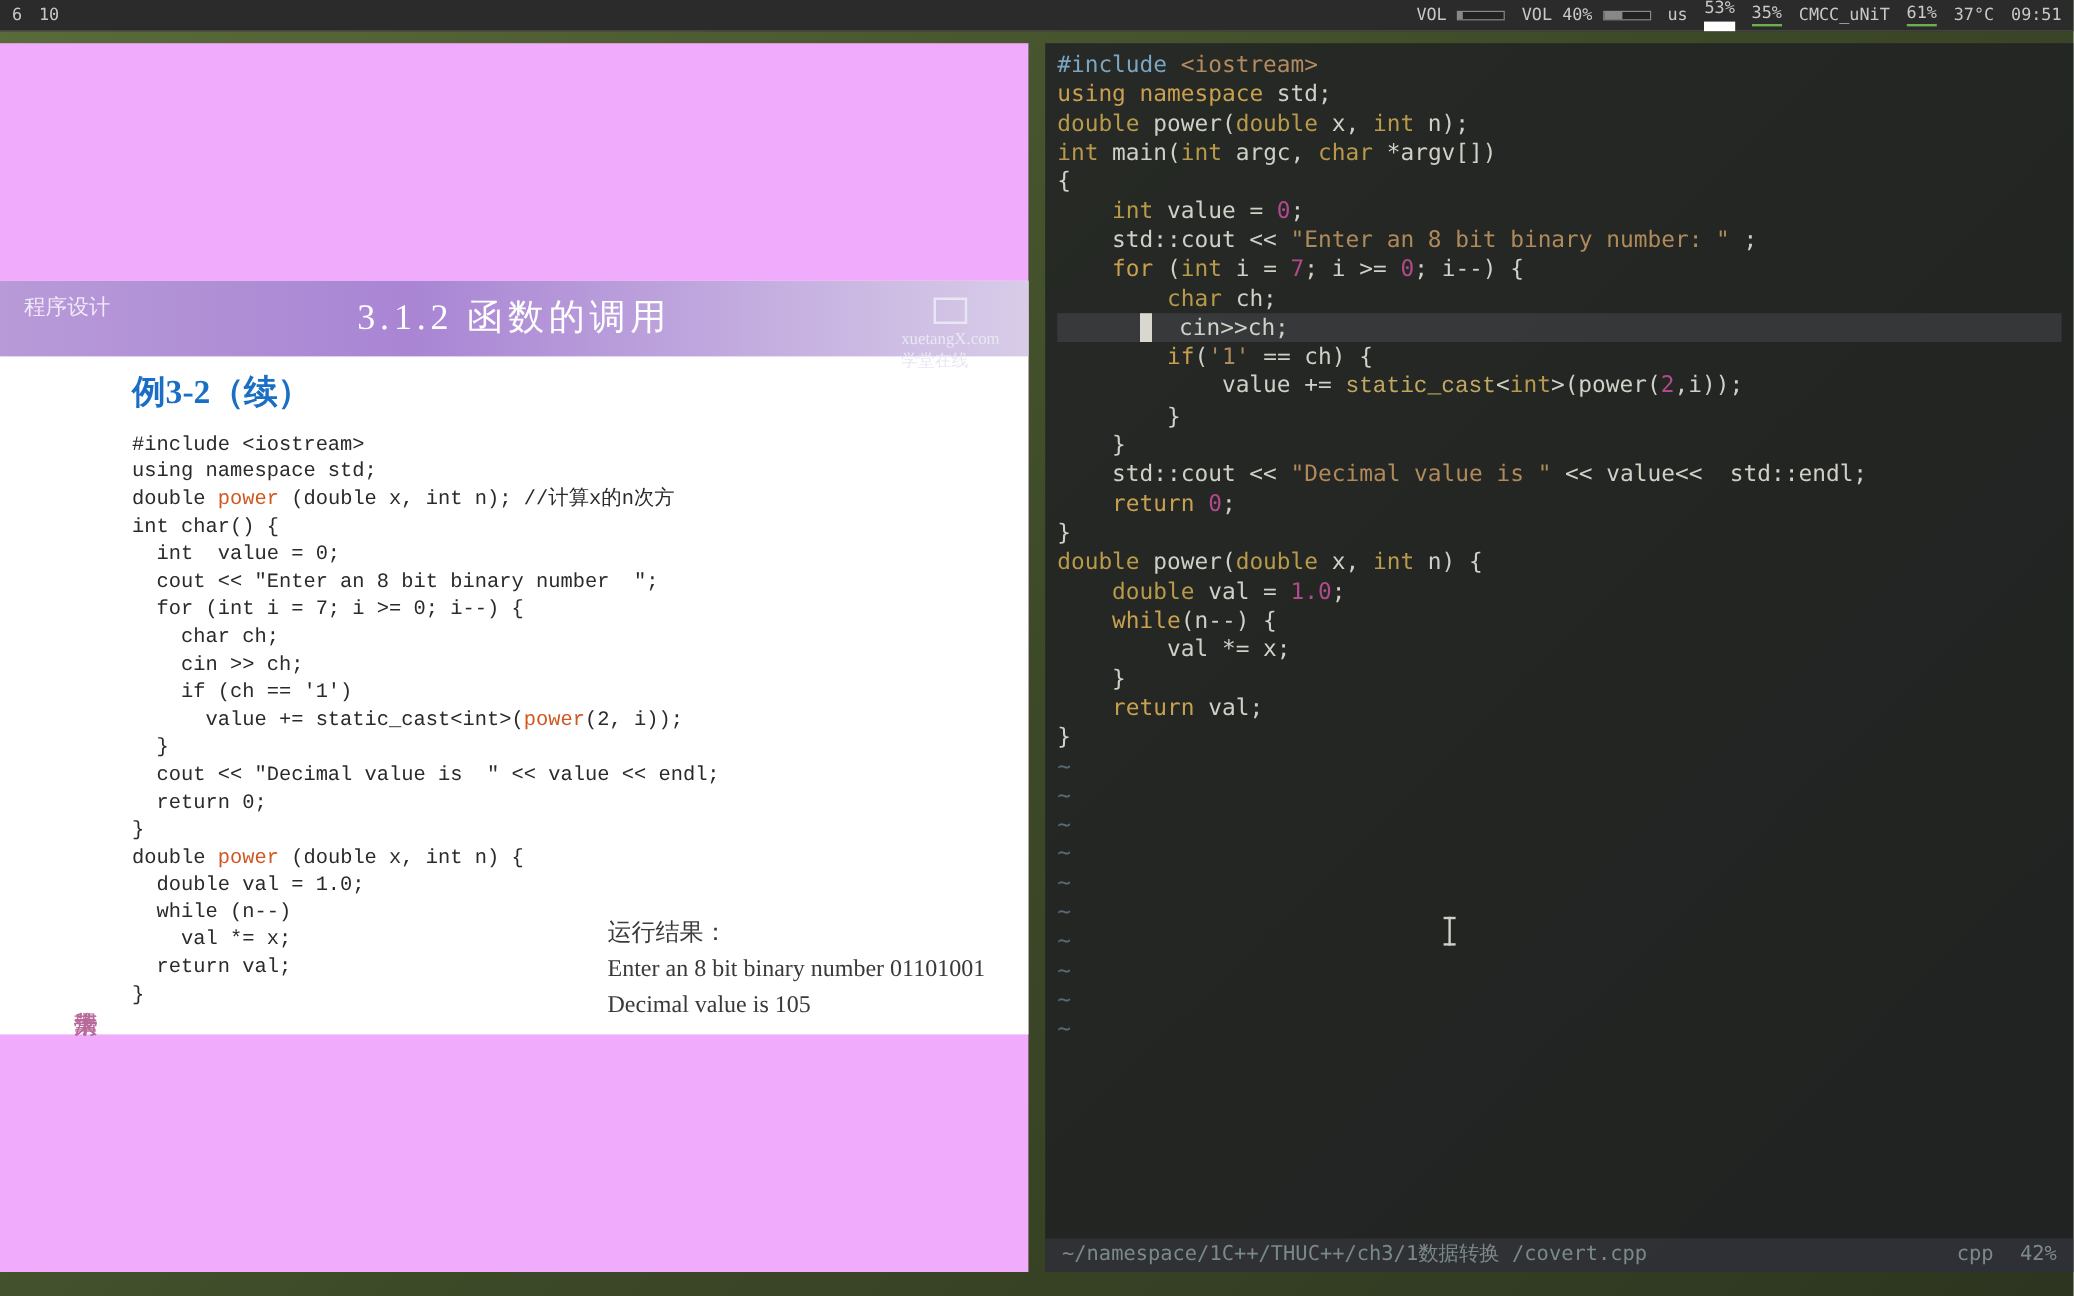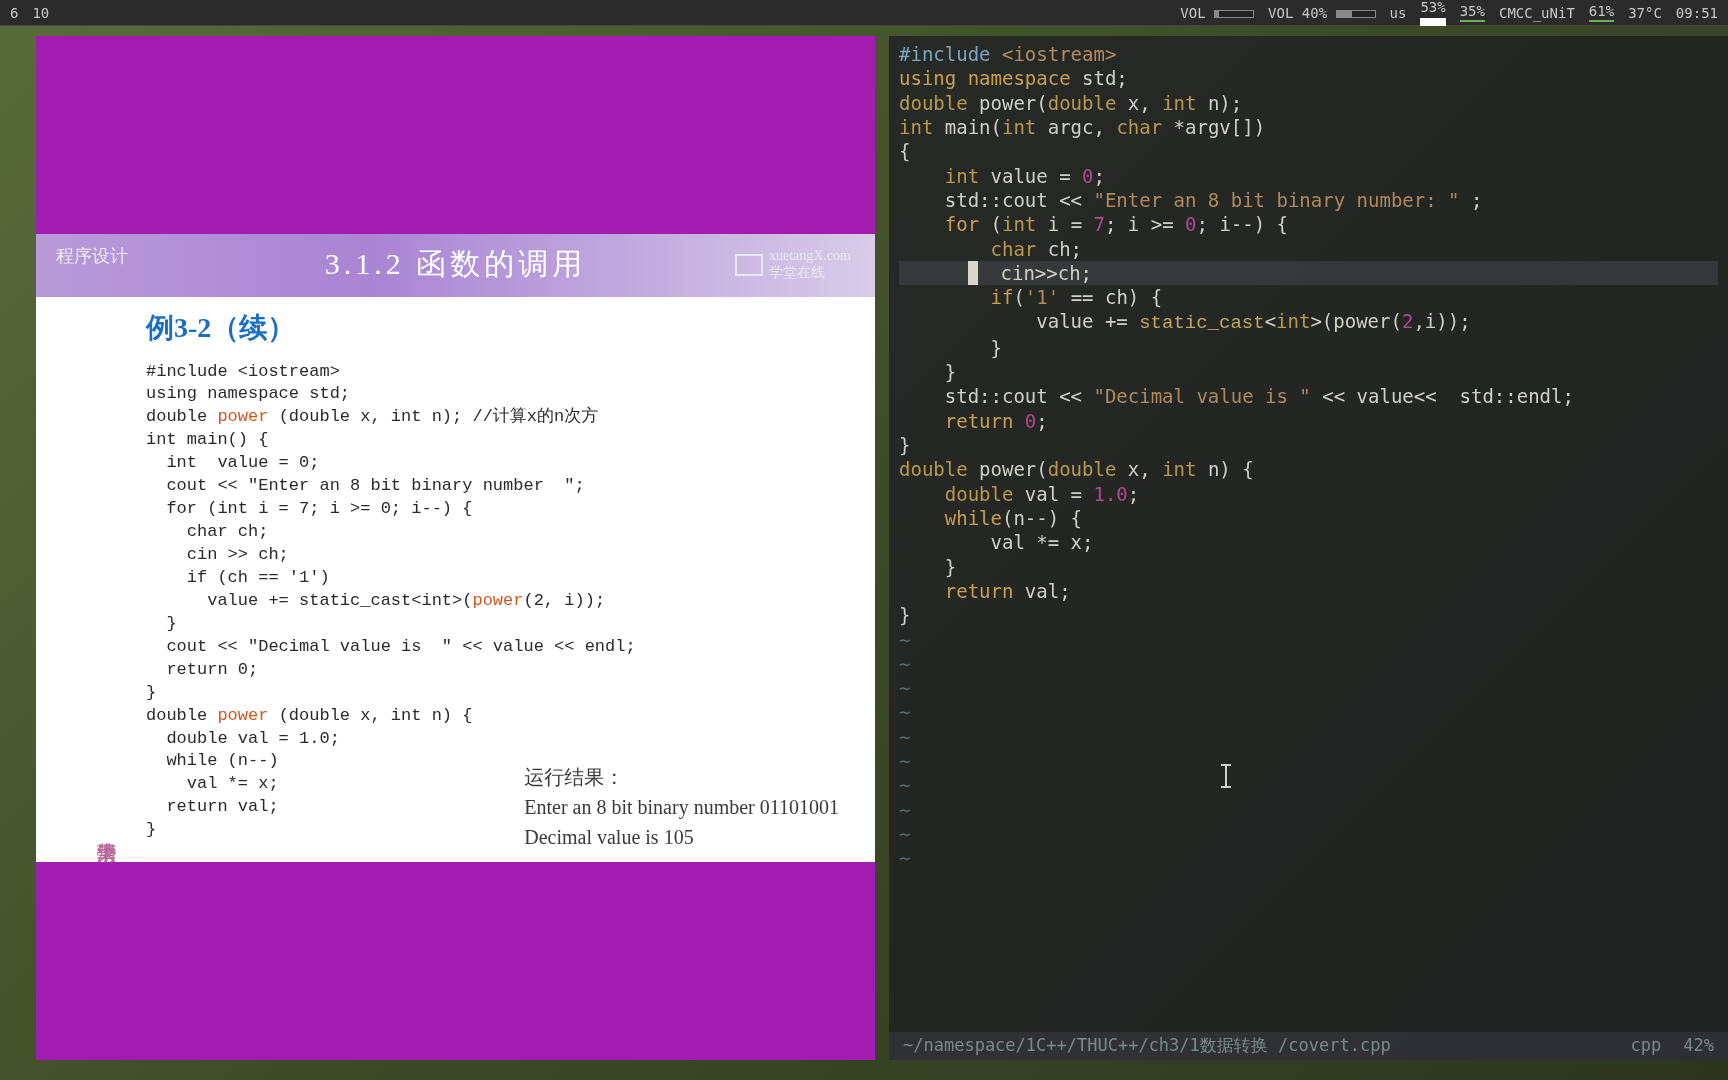--- a/index.html
+++ b/index.html
@@ -43,25 +43,24 @@
     flex: 1;
     display: flex;
     gap: 14px;
     padding: 10px 0 20px 0;
   }
   .pane {
     position: relative;
   }
   .pane-left {
     flex: 1;
-    background: #a21caf;
+    background: #f0abfc;
     display: flex;
     flex-direction: column;
     justify-content: center;
-    margin-left: 36px;
   }
   .pane-right {
     flex: 1;
     background: rgba(30,30,35,0.78);
     display: flex;
     flex-direction: column;
     font-size: 19px;
     line-height: 1.28;
   }
 
@@ -75,21 +74,21 @@
     background: linear-gradient(90deg, #b89ad8 0%, #a985d4 40%, #d8cce8 100%);
     color: #fff;
     padding: 10px 20px 12px 20px;
     position: relative;
   }
   .slide-header .crumb { font-size: 18px; color: #f0e8f8; }
   .slide-header .title { font-size: 30px; text-align: center; margin-top: -24px; letter-spacing: 4px; font-weight: 500; }
   .slide-header .logo {
     position: absolute; right: 24px; top: 14px;
     font-size: 14px; color: #e8e8f4;
-    display: flex; align-items: center; gap: 6px;
+    display: flex; align-items: center; gap: 6px; flex-direction: column;
   }
   .slide-header .logo-box {
     width: 28px; height: 22px; border: 2px solid #e8e8f4;
     display: inline-block;
   }
   .slide-body {
     padding: 12px 30px 20px 110px;
     font-family: "Courier New", monospace;
     font-size: 17px;
     line-height: 1.35;
@@ -216,21 +215,21 @@
         </div>
       </div>
       <div class="slide-body">
         <div class="slide-subtitle">例3-2（续）</div>
         <div id="slide-code">
             <div style="white-space: pre;">#include &lt;iostream&gt;</div>
             <div style="white-space: pre;">using namespace std;</div>
             <div style="white-space: pre;"></div>
             <div style="white-space: pre;">double <span class="hl">power</span> (double x, int n); //计算x的n次方</div>
             <div style="white-space: pre;"></div>
-            <div style="white-space: pre;">int main() {</div>
+            <div style="white-space: pre;">int char() {</div>
             <div style="white-space: pre;">  int  value = 0;</div>
             <div style="white-space: pre;">  cout &lt;&lt; "Enter an 8 bit binary number  ";</div>
             <div style="white-space: pre;">  for (int i = 7; i &gt;= 0; i--) {</div>
             <div style="white-space: pre;">    char ch;</div>
             <div style="white-space: pre;">    cin &gt;&gt; ch;</div>
             <div style="white-space: pre;">    if (ch == '1')</div>
             <div style="white-space: pre;">      value += static_cast&lt;int&gt;(<span class="hl">power</span>(2, i));</div>
             <div style="white-space: pre;">  }</div>
             <div style="white-space: pre;">  cout &lt;&lt; "Decimal value is  " &lt;&lt; value &lt;&lt; endl;</div>
             <div style="white-space: pre;">  return 0;</div>

